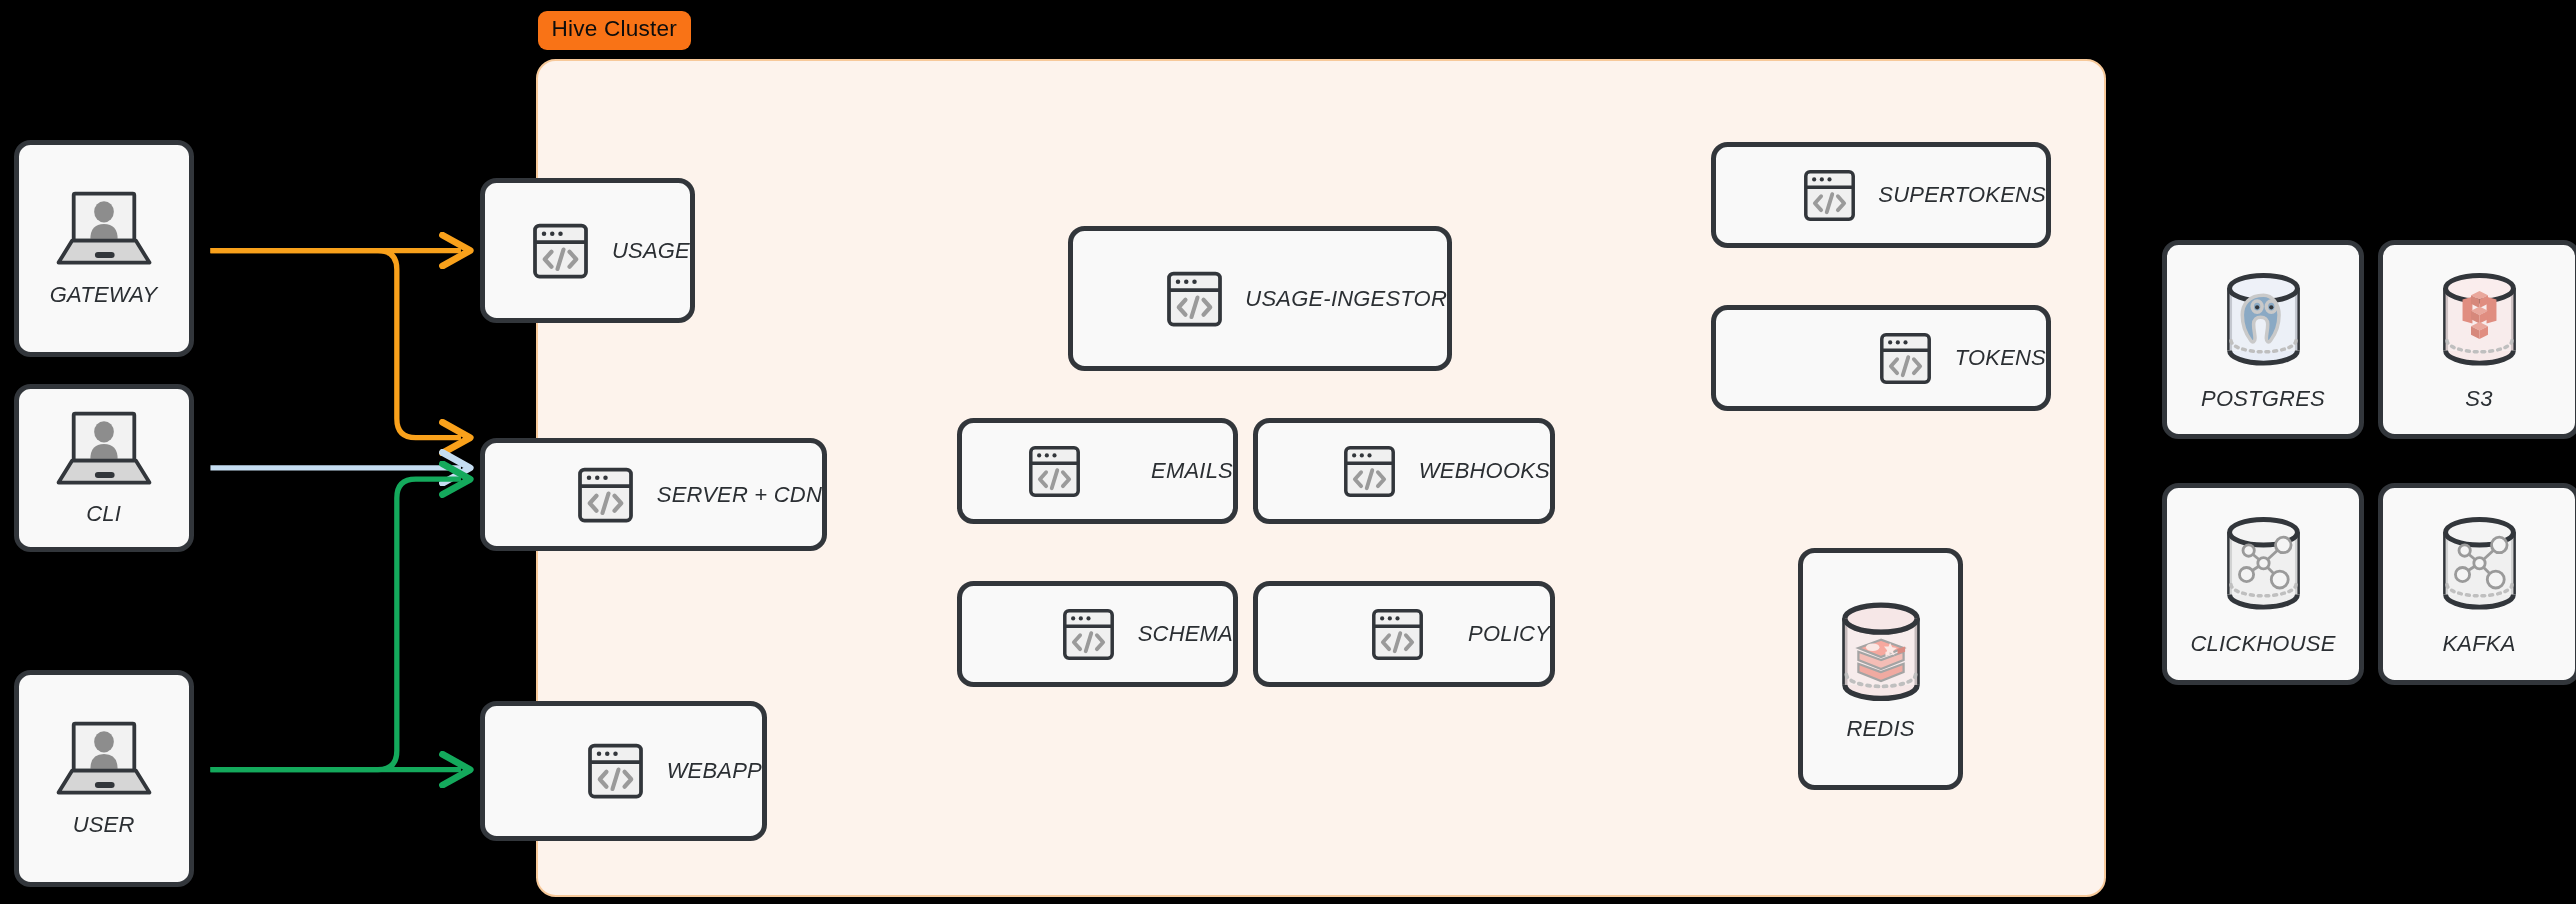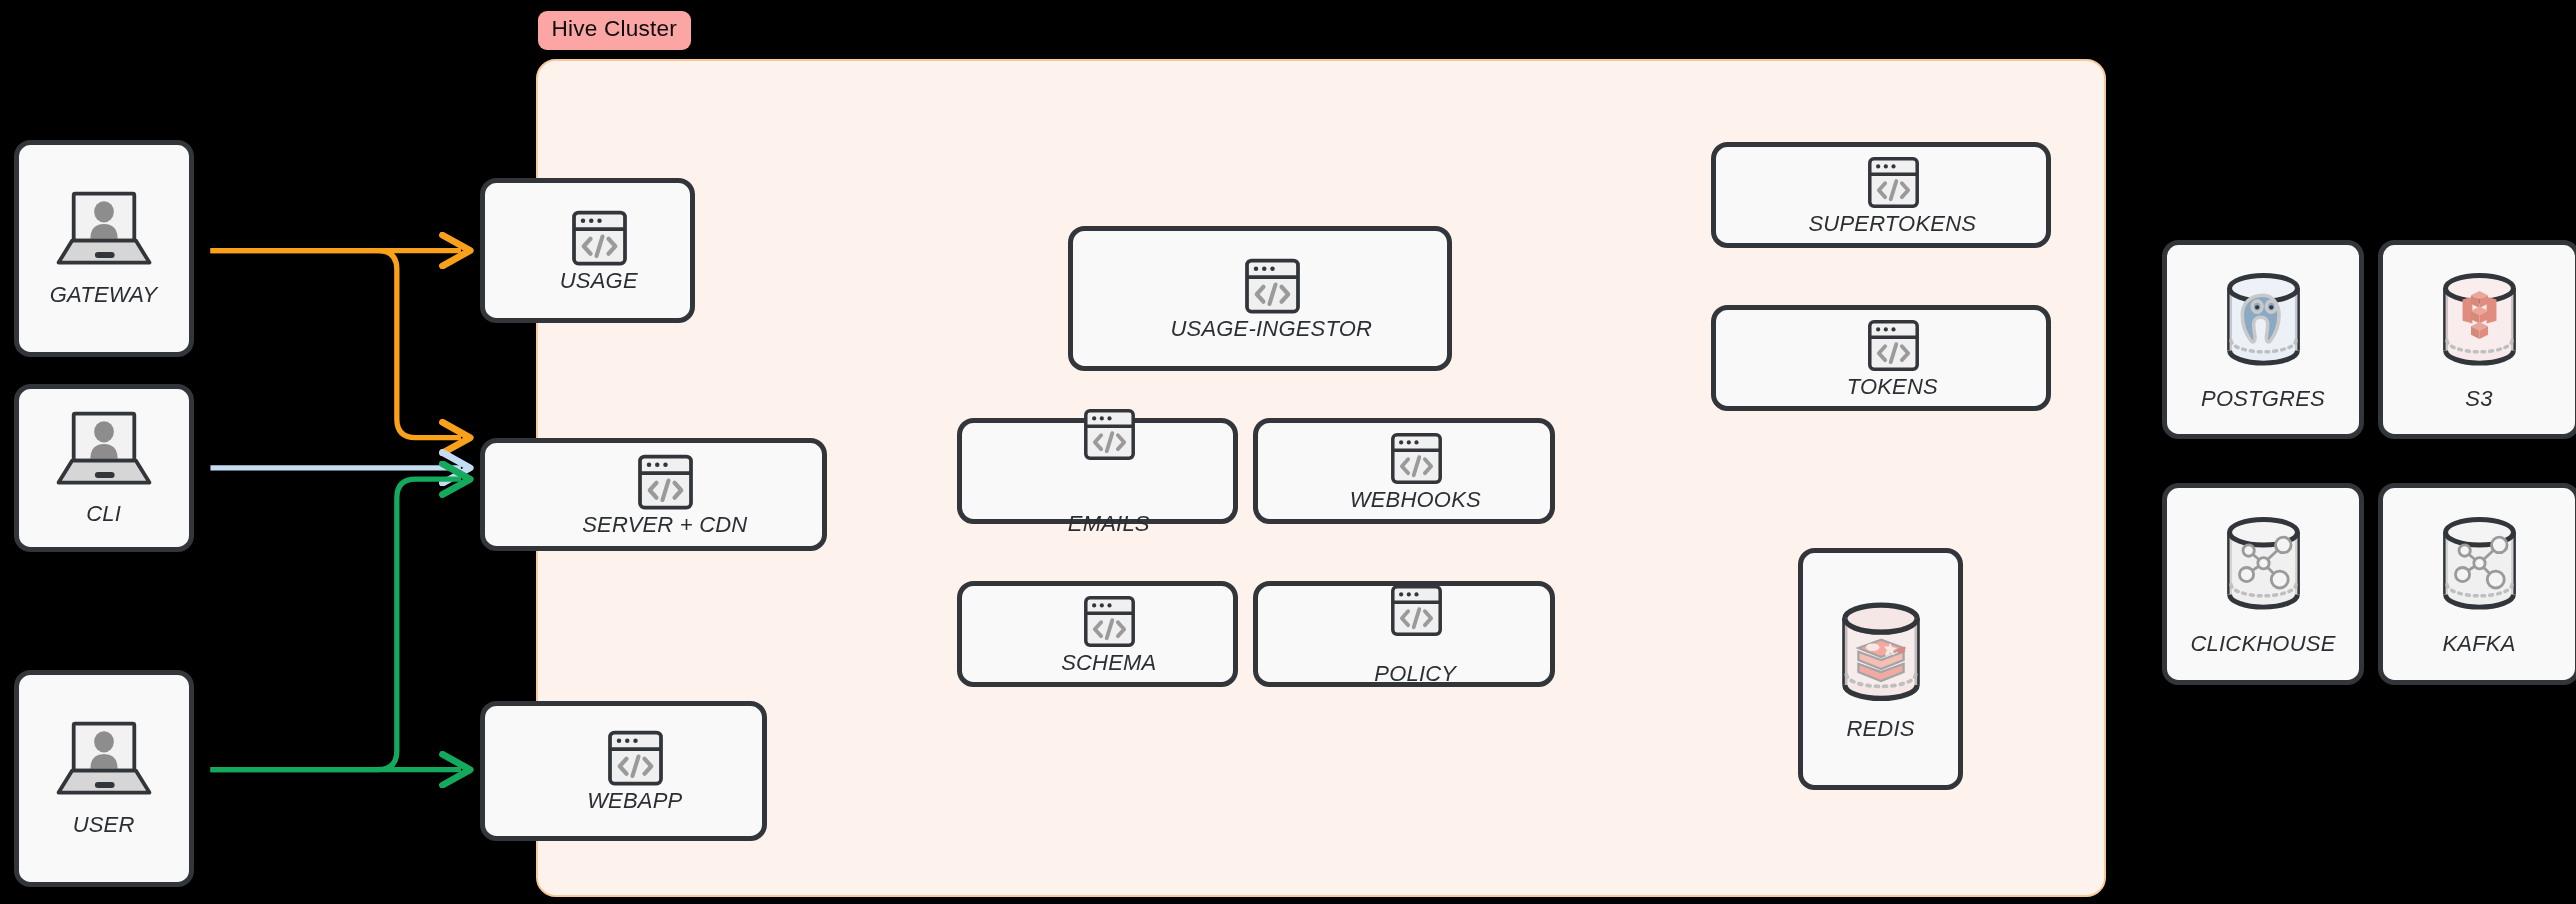--- a/index.html
+++ b/index.html
@@ -26,21 +26,21 @@
     height: 838px;
     background: #fdf3ec;
     border: 2.3px solid #f7c99a;
     border-radius: 19.6px;
     box-sizing: border-box;
   }
   #cluster-badge {
     position: absolute;
     left: 538px;
     top: 10.6px;
-    background: #fca5a5;
+    background: #f97316;
     border-radius: 9px;
     padding: 7.5px 13.6px 9px 13.6px;
     font-size: 22.6px;
     color: #0d0d0d;
     letter-spacing: 0.2px;
     line-height: 1;
     white-space: nowrap;
   }
 
   
@@ -51,22 +51,22 @@
     border-radius: 16.6px;
     box-sizing: border-box;
     display: flex;
     align-items: center;
   }
   .node.stack {
     flex-direction: column;
     justify-content: center;
   }
   .node.row {
-    flex-direction: column;
-    justify-content: center;
+    flex-direction: row;
+    justify-content: flex-end;
   }
   .node-label {
     font-style: italic;
     color: #2b2f33;
     white-space: nowrap;
     letter-spacing: 0.2px;
   }
   .node.stack .node-label {
     font-size: 22px;
     margin-top: 13.6px;

